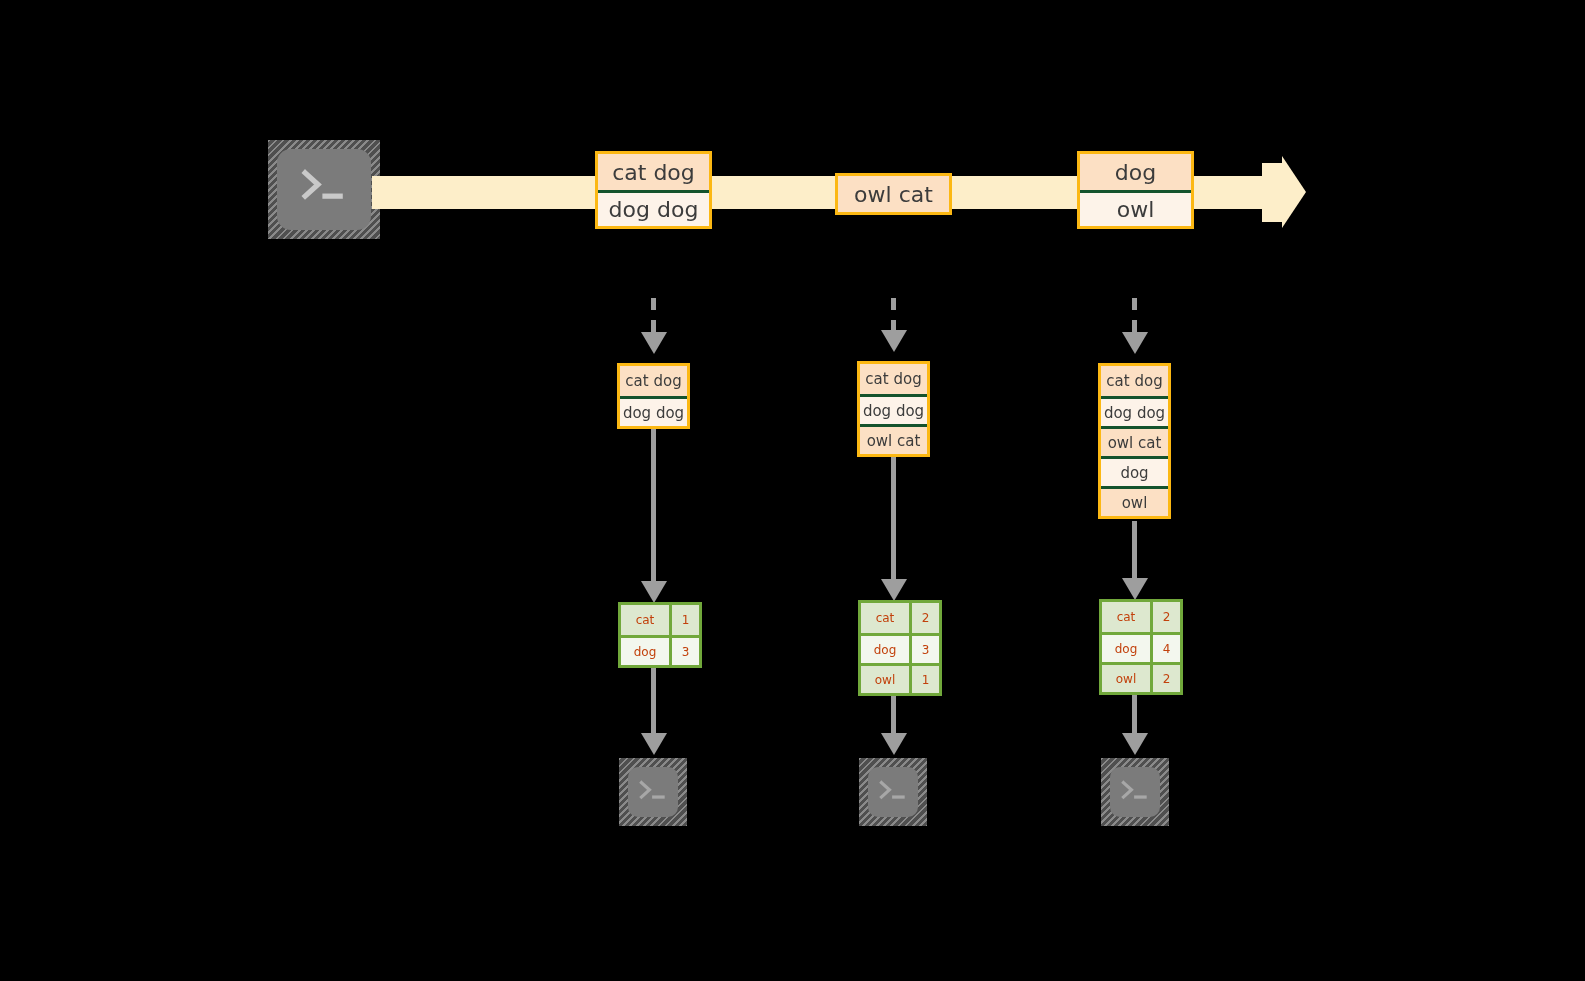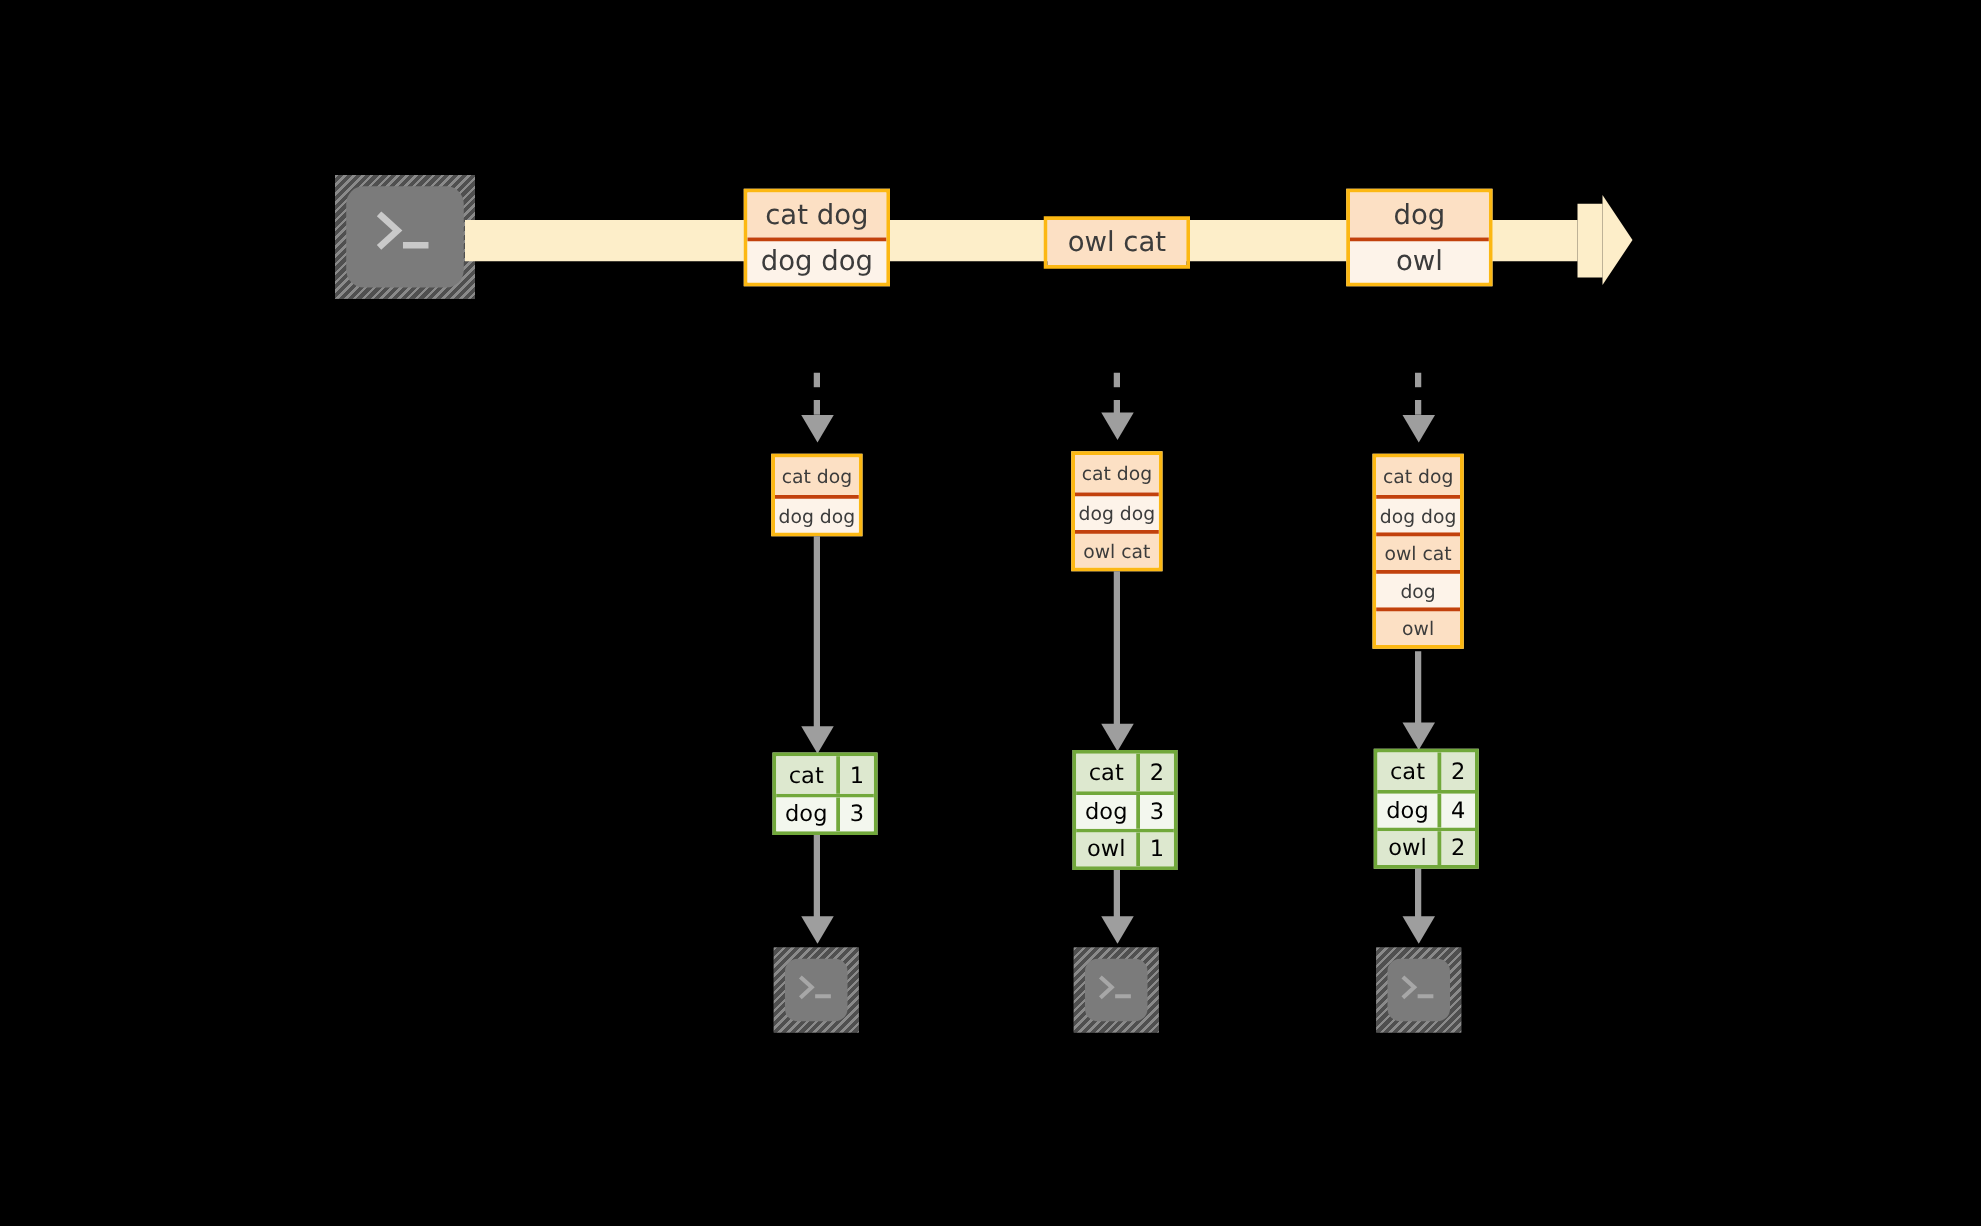--- a/index.html
+++ b/index.html
@@ -65,21 +65,21 @@
   .rec .row {
     box-sizing: border-box;
     display: flex;
     align-items: center;
     justify-content: center;
     color: #3c3c3c;
     white-space: nowrap;
   }
   .rec .row.dark  { background: #fce0c4; }
   .rec .row.light { background: #fdf3e9; }
-  .rec .row + .row { border-top: 3px solid #c2410c; }
+  .rec .row + .row { border-top: 3px solid #14532d; }
 
   
   .rec.big .row { height: 36px; font-size: 22px; }
   
   .rec.sm .row  { height: 30px; font-size: 15px; }
 
   
   .tbl {
     position: absolute;
     box-sizing: border-box;
@@ -90,22 +90,22 @@
     display: flex;
     height: 30px;
     box-sizing: border-box;
   }
   .tbl .trow + .trow { border-top: 3px solid #71a83b; }
   .tbl .tc {
     box-sizing: border-box;
     display: flex;
     align-items: center;
     justify-content: center;
-    color: #000000;
-    font-size: 18px;
+    color: #c2410c;
+    font-size: 12px;
   }
   .tbl .tc.key { width: 48px; }
   .tbl .tc.val { width: 30px; border-left: 3px solid #71a83b; }
   .tbl .trow.dark  .tc { background: #dde8cf; }
   .tbl .trow.light .tc { background: #f3f7ee; }
 
   
   .vline {
     position: absolute;
     width: 5px;

